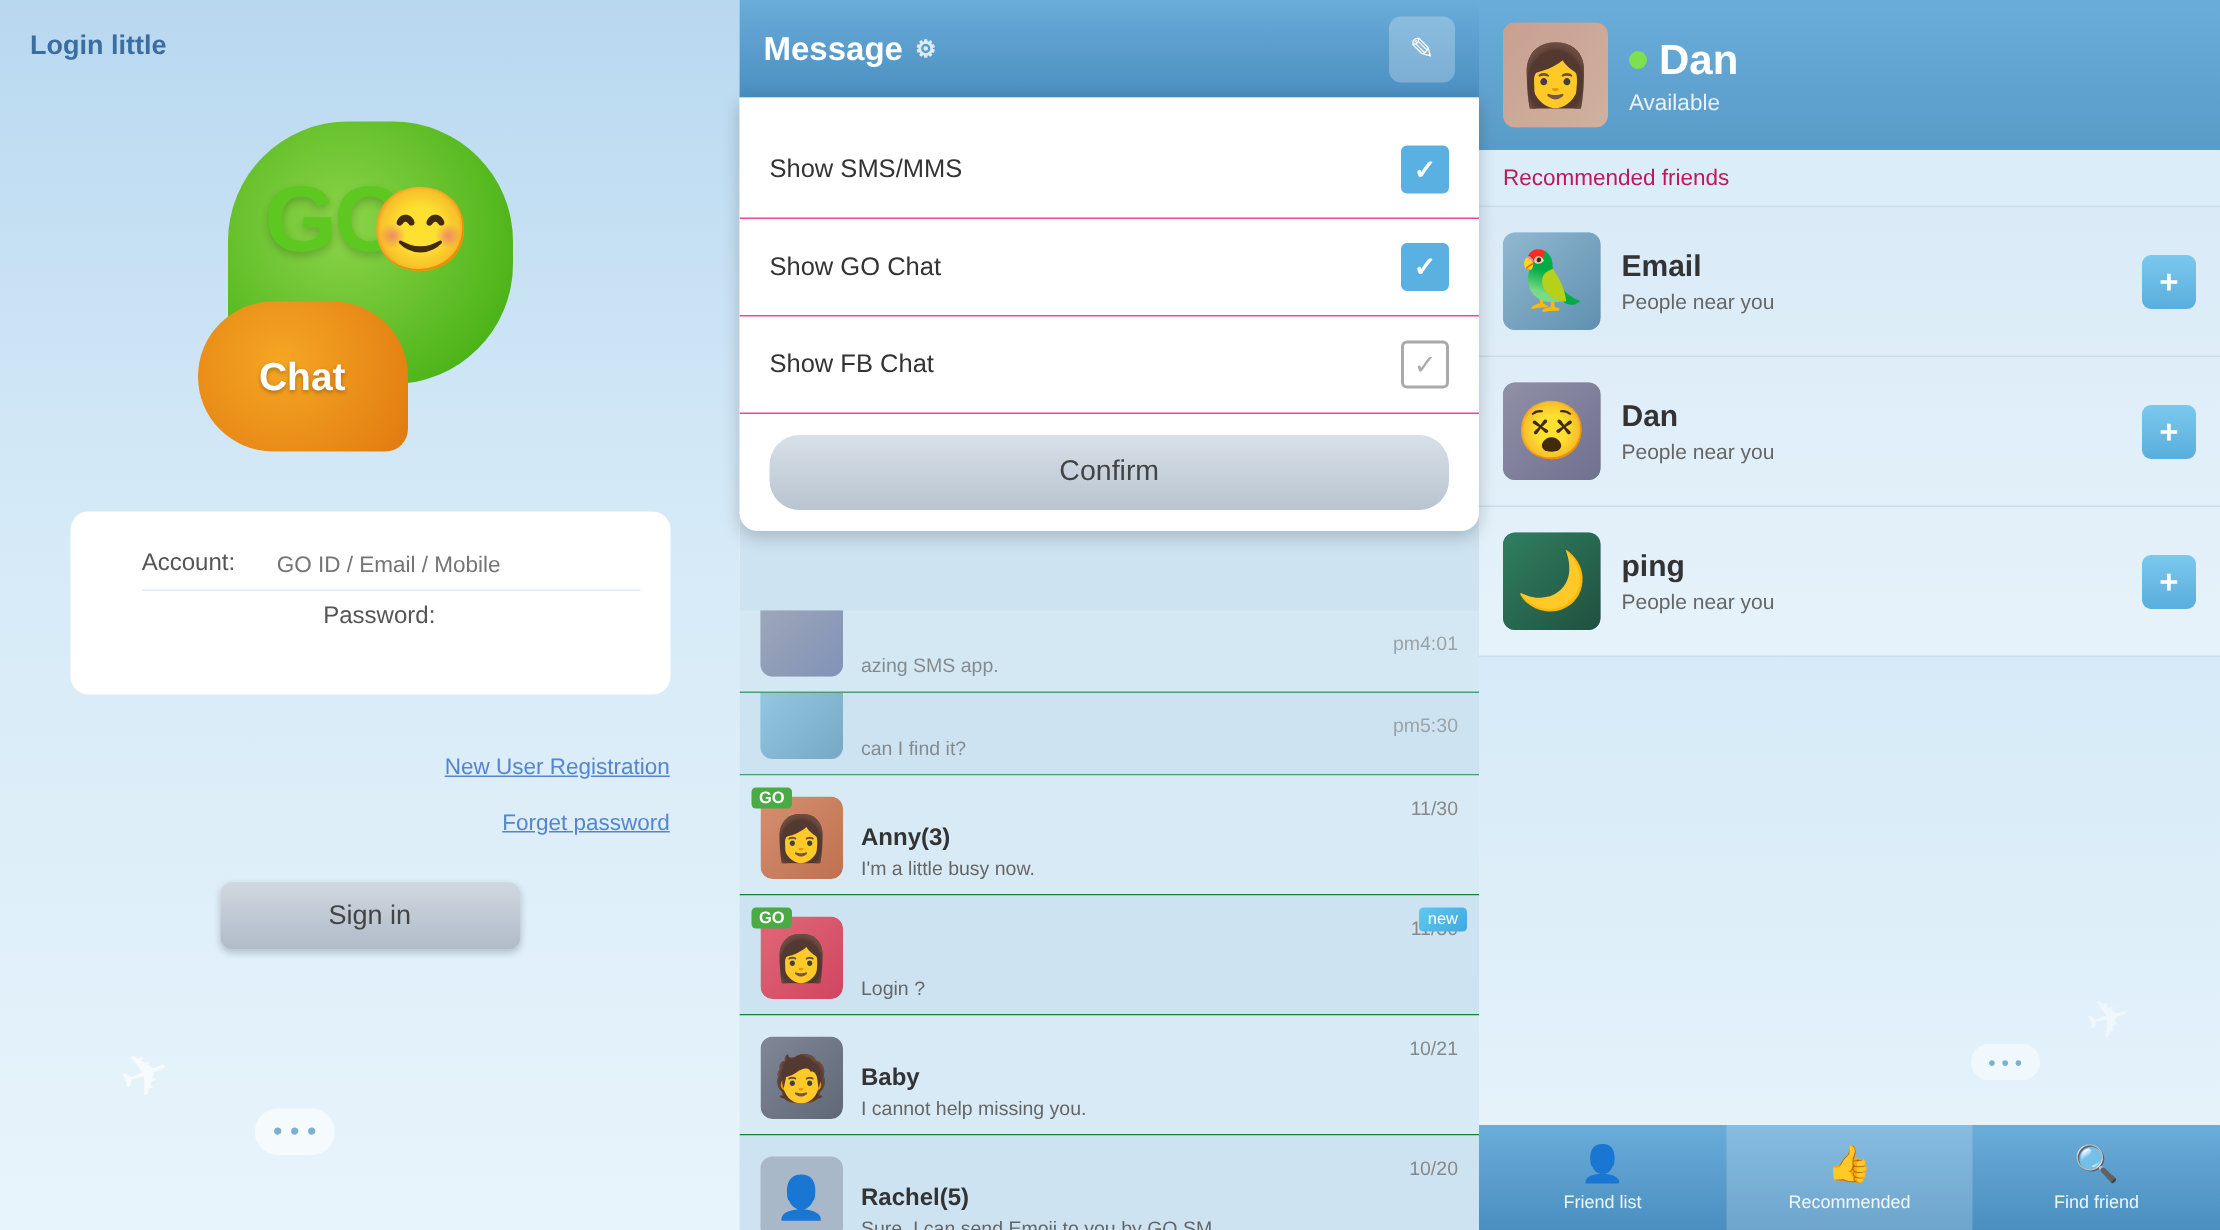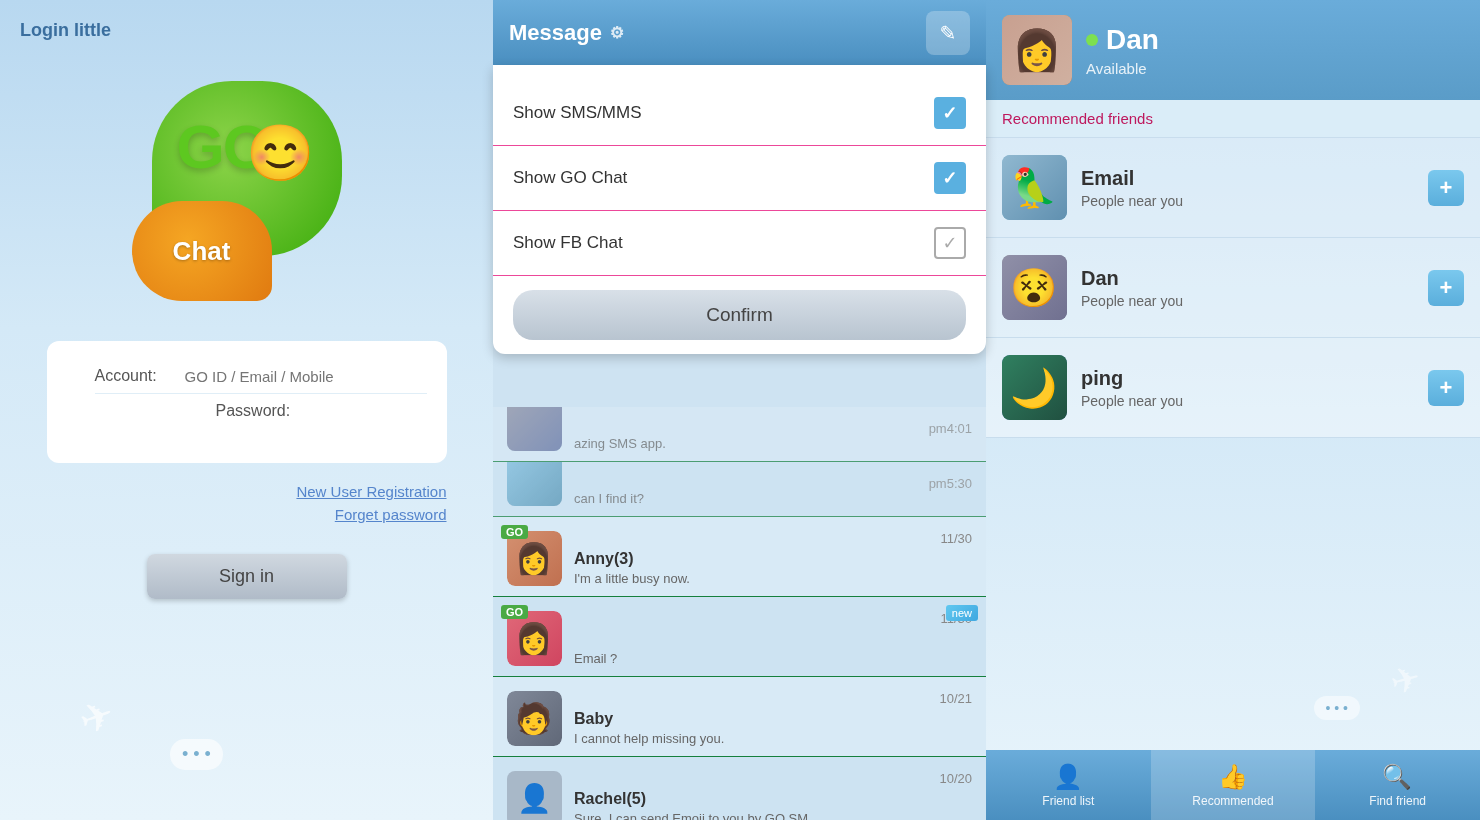--- a/index.html
+++ b/index.html
@@ -119,20 +119,21 @@
       max-width: 400px;
       margin-bottom: 25px;
     }
     .link-text {
       display: block;
       color: #5585cc;
       text-decoration: underline;
       font-size: 15px;
       margin-bottom: 6px;
       cursor: pointer;
+      margin-top: 20px;
     }
     .signin-btn {
       width: 200px;
       padding: 12px;
       background: linear-gradient(180deg, #d0d8e0, #b0bbc8);
       border: none;
       border-radius: 8px;
       font-size: 18px;
       color: #444;
       cursor: pointer;
@@ -601,21 +602,21 @@
       </div>
       <div class="msg-time">11/30</div>
     </div>
 
     <div class="msg-item alt">
       <div class="badge-go">GO</div>
       <div class="msg-avatar">
         <div style="width:55px;height:55px;background:linear-gradient(135deg,#e06878,#d04560);border-radius:8px; display:flex; align-items:center; justify-content:center; font-size:30px;">👩</div>
       </div>
       <div class="msg-content">
-        <div class="msg-preview">Email ?</div>
+        <div class="msg-preview">Login ?</div>
       </div>
       <div class="msg-time">11/30</div>
       <div class="new-badge">new</div>
     </div>
 
     <div class="msg-item">
       <div class="msg-avatar">
         <div style="width:55px;height:55px;background:linear-gradient(135deg,#808898,#606878);border-radius:8px; display:flex; align-items:center; justify-content:center; font-size:30px;">🧑</div>
       </div>
       <div class="msg-content">

